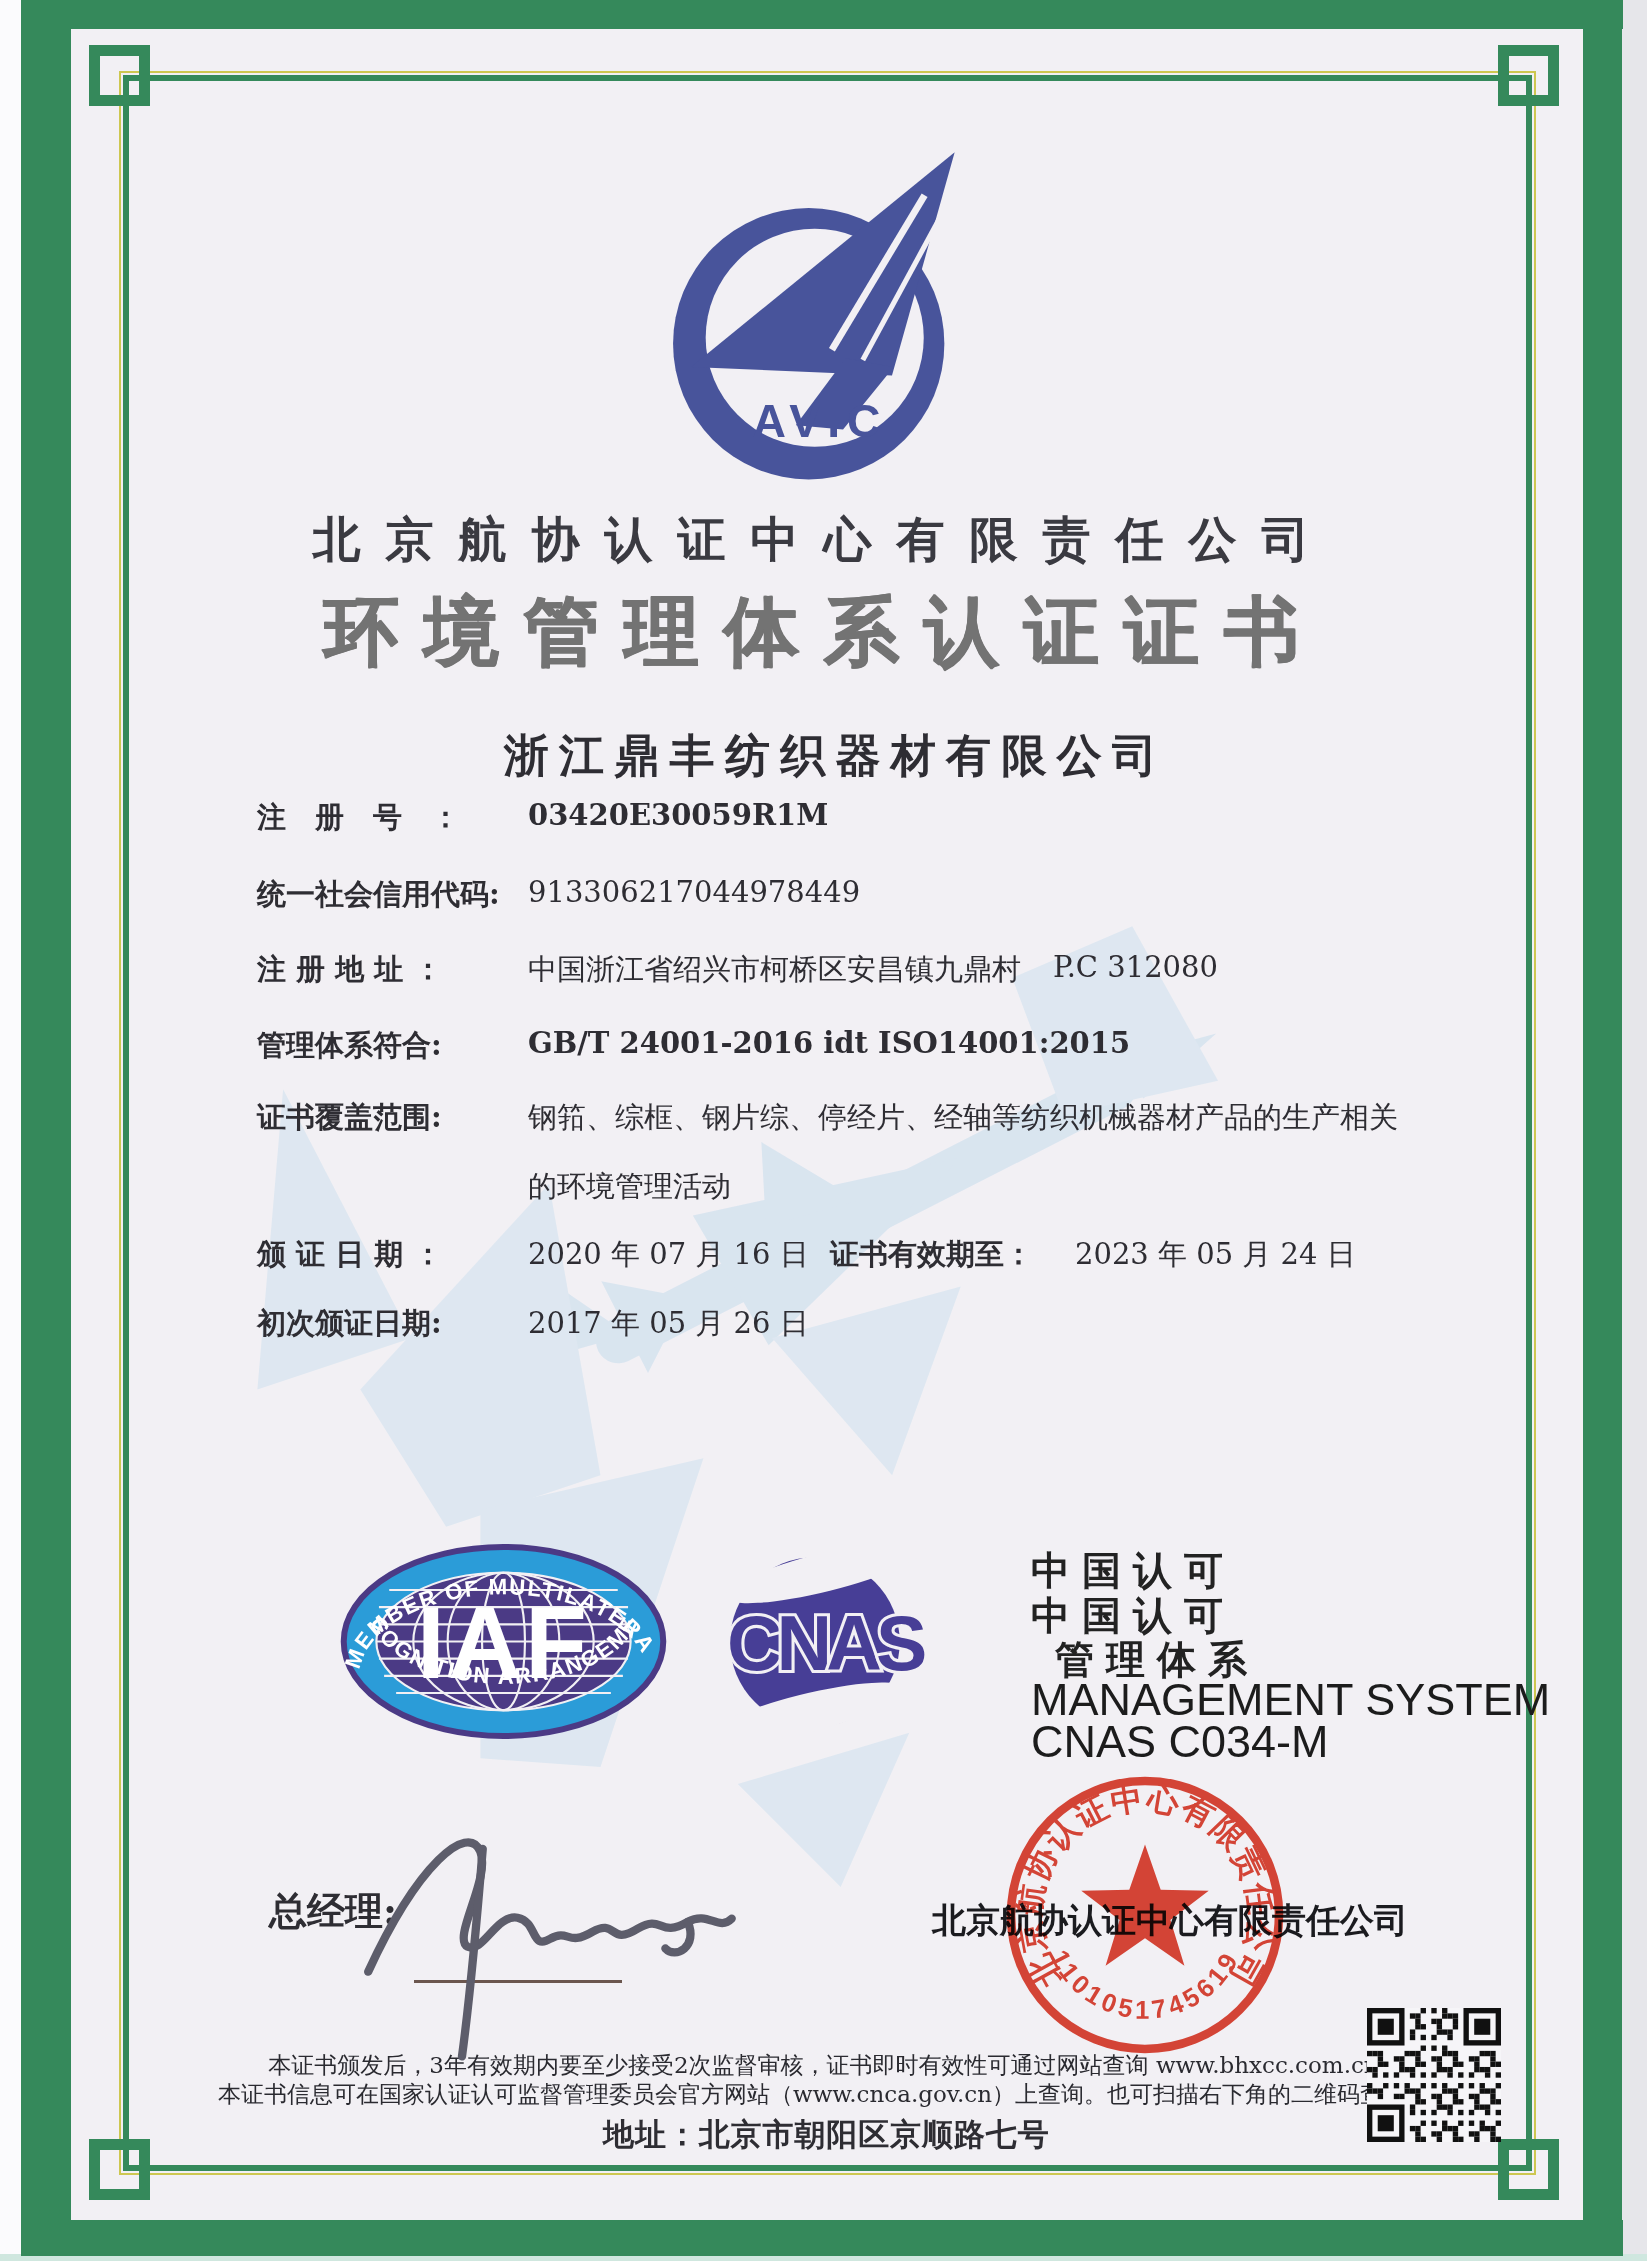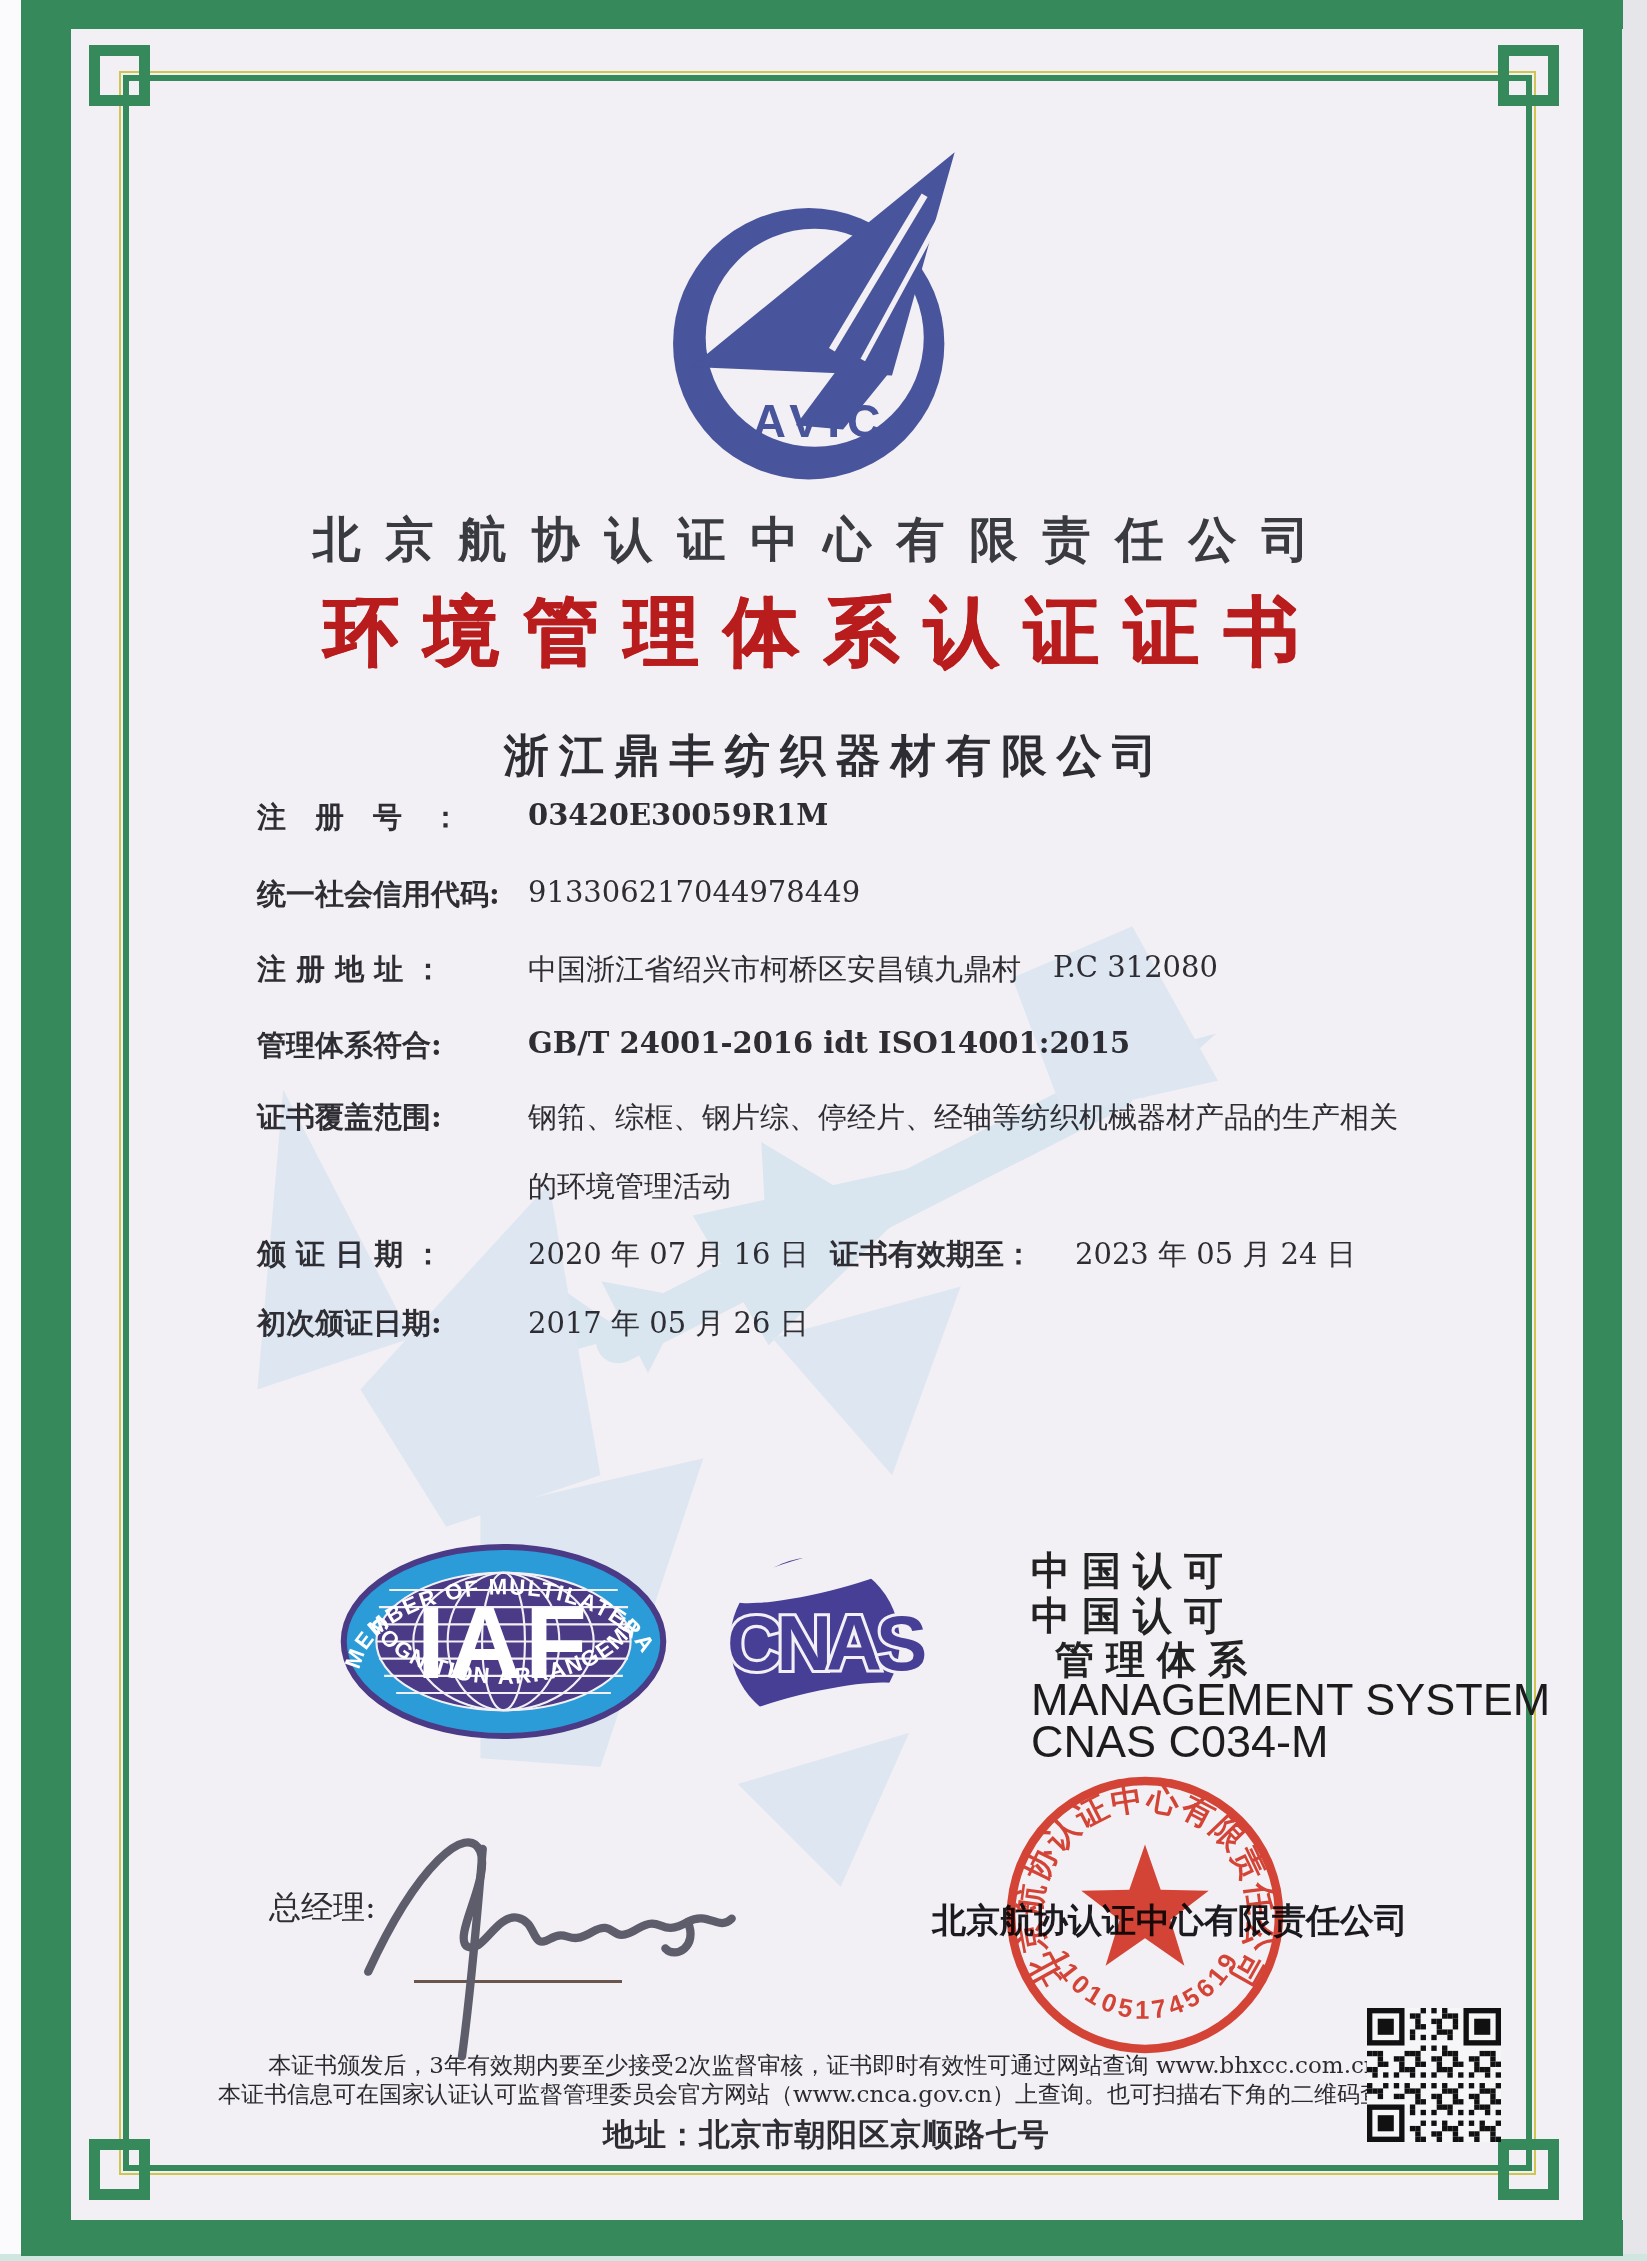--- a/index.html
+++ b/index.html
@@ -28,32 +28,32 @@
   .corner.tl{left:89px;top:45px;}
   .corner.tr{left:1498px;top:45px;}
   .corner.bl{left:89px;top:2139px;}
   .corner.br{left:1498px;top:2139px;}
   
   .cjk{font-family:"DejaVu Serif","Liberation Serif",serif;}
   .sans{font-family:"Liberation Sans","DejaVu Sans",sans-serif;}
   .heavy{font-weight:bold;text-shadow:0.9px 0 0 currentColor,0 0.9px 0 currentColor,0.9px 0.9px 0 currentColor;}
   .center{left:0;width:1647px;text-align:center;}
   .title1{top:508px;font-size:48px;font-weight:bold;letter-spacing:25px;color:#3a3a41;}
-  .title2{top:582px;font-size:75px;letter-spacing:25px;color:#b91c1c;}
+  .title2{top:582px;font-size:75px;letter-spacing:25px;color:#737373;}
   .company{top:726px;font-size:45px;font-weight:bold;letter-spacing:10.3px;}
   .row{height:43px;font-size:29px;white-space:nowrap;}
   .lbl{left:257px;font-weight:bold;}
   .val{left:528px;}
   .b{font-weight:bold;}
   .pc{left:1053px;}
   .lbl2{left:830px;font-weight:bold;}
   .val2{left:1075px;}
   .cnas-cn{font-size:39px;letter-spacing:12px;font-weight:bold;color:#222;}
   .cnas-en{font-size:45px;color:#1c1c1c;}
-  .gm{left:269px;top:1886px;font-size:32px;font-weight:normal;}
+  .gm{left:269px;top:1886px;font-size:38px;font-weight:bold;}
   .sigline{left:414px;top:1980px;width:208px;height:3.4px;background:#6b564e;}
   .stamp-name{left:932px;top:1898px;font-size:34px;font-weight:bold;color:#1b1b1f;letter-spacing:0px;white-space:nowrap;z-index:5;}
   .foot{font-size:23px;color:#2a2a30;white-space:nowrap;}
   .foot1{top:2050px;}
   .foot2{top:2079px;}
   .addr{left:603px;top:2114px;font-size:31px;font-weight:bold;letter-spacing:0.9px;white-space:nowrap;}
   svg{position:absolute;overflow:visible;}
   .wm{opacity:.42;}
 </style>
 </head>

